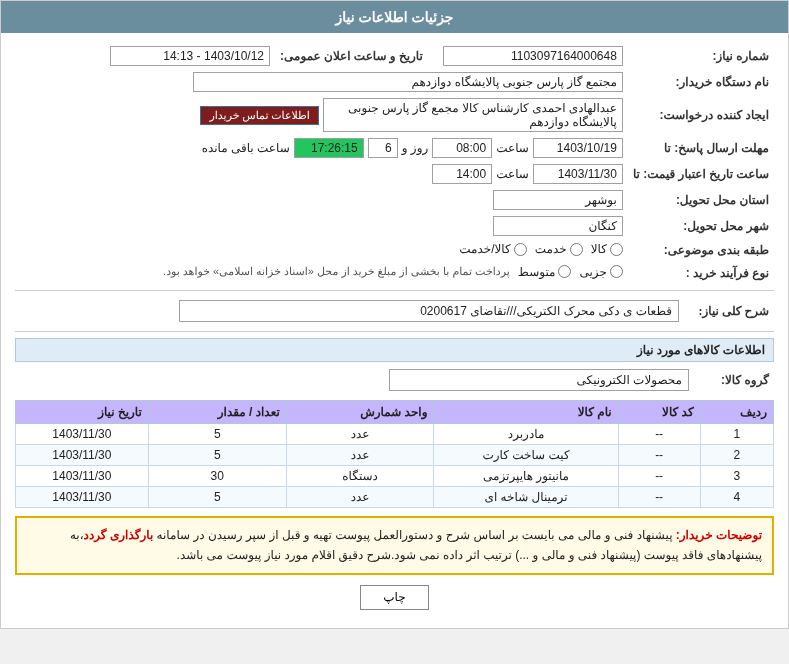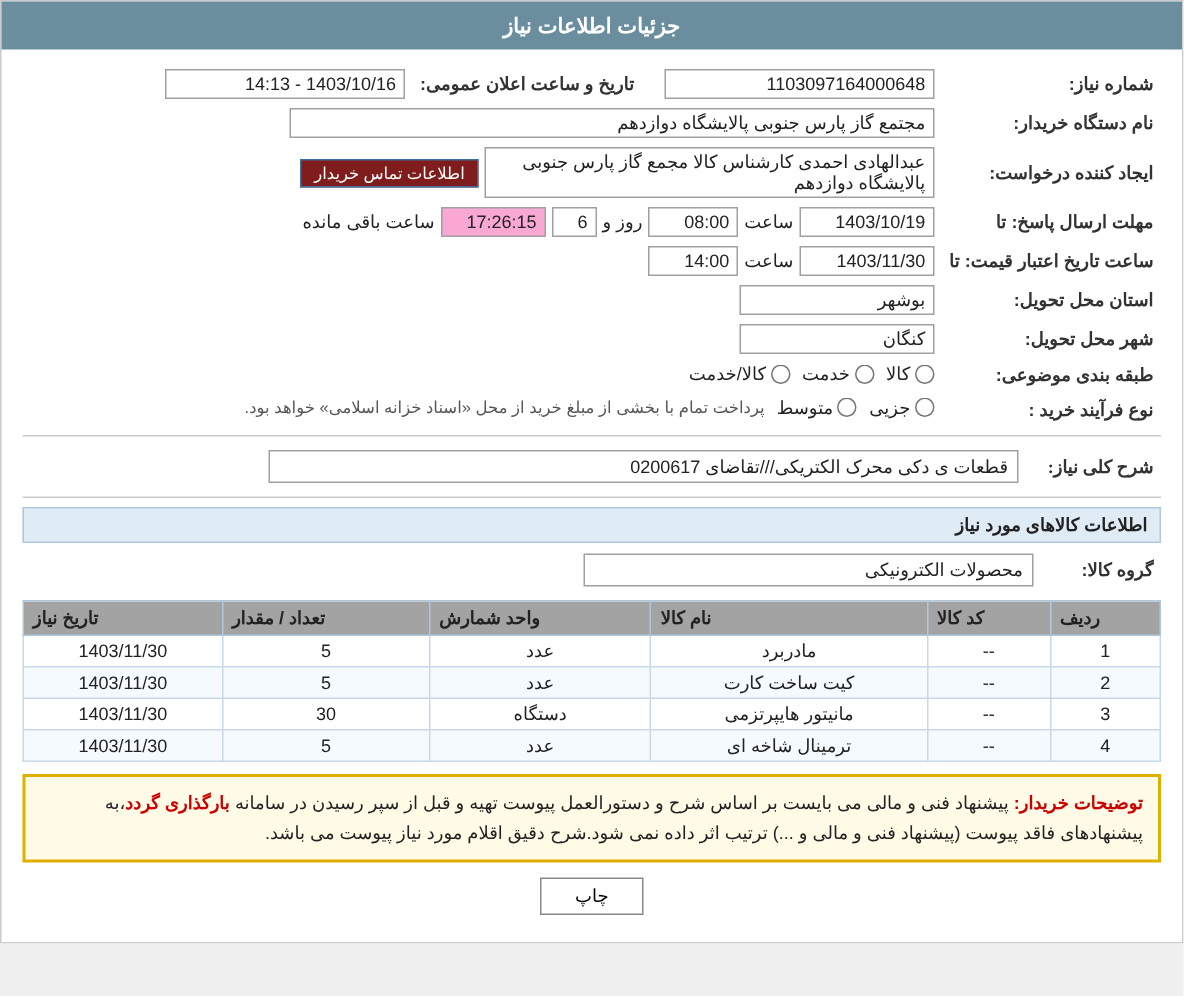--- a/index.html
+++ b/index.html
@@ -75,24 +75,24 @@
       margin: 8px 0;
       direction: rtl;
     }
     .goods-table {
       width: 100%;
       border-collapse: collapse;
       margin-top: 6px;
       font-size: 12px;
     }
     .goods-table th {
-      background: #a3a3a3;
+      background: #c4b5fd;
       border: 1px solid #b0c8dc;
       padding: 4px 6px;
-      text-align: left;
+      text-align: right;
       font-weight: bold;
     }
     .goods-table td {
       border: 1px solid #c8d8e8;
       padding: 3px 6px;
       text-align: center;
     }
     .goods-table tr:nth-child(even) td { background: #f5faff; }
     .goods-table tr:nth-child(odd) td { background: #fff; }
     .section-header {
@@ -164,21 +164,21 @@
     <table class="info-table">
 
       <tbody>
           <tr>
         <td class="label-cell" style="width:90px;">شماره نیاز:</td>
         <td style="width:200px;">
           <div class="input-box" style="width:180px; display:inline-block;">1103097164000648</div>
         </td>
         <td class="label-cell" style="width:140px;">تاریخ و ساعت اعلان عمومی:</td>
         <td>
-          <div class="input-box" style="width:160px; display:inline-block;">1403/10/16 - 14:13</div>
+          <div class="input-box" style="width:160px; display:inline-block;">1403/10/12 - 14:13</div>
         </td>
       </tr>
 
       <tr>
         <td class="label-cell">نام دستگاه خریدار:</td>
         <td colspan="3">
           <div class="input-box input-full" style="width:430px; display:inline-block;">مجتمع گاز پارس جنوبی  پالایشگاه دوازدهم</div>
         </td>
       </tr>
 
@@ -194,21 +194,21 @@
 
       <tr>
         <td class="label-cell">مهلت ارسال پاسخ: تا</td>
         <td colspan="3">
           <div class="row-flex">
             <div class="input-box" style="width:90px;">1403/10/19</div>
             <span>ساعت</span>
             <div class="input-box" style="width:60px;padding-left:11px;">08:00</div>
             <span>روز و</span>
             <div class="input-box" style="width:30px;">6</div>
-            <div class="input-box" style="width:70px; background:#f9a8d4;">17:26:15</div>
+            <div class="input-box" style="width:70px; background:#22c55e;">17:26:15</div>
             <span>ساعت باقی مانده</span>
           </div>
         </td>
       </tr>
 
       <tr>
         <td class="label-cell">ساعت تاریخ اعتبار قیمت: تا</td>
         <td colspan="3">
           <div class="row-flex">
             <div class="input-box" style="width:90px;">1403/11/30</div>

